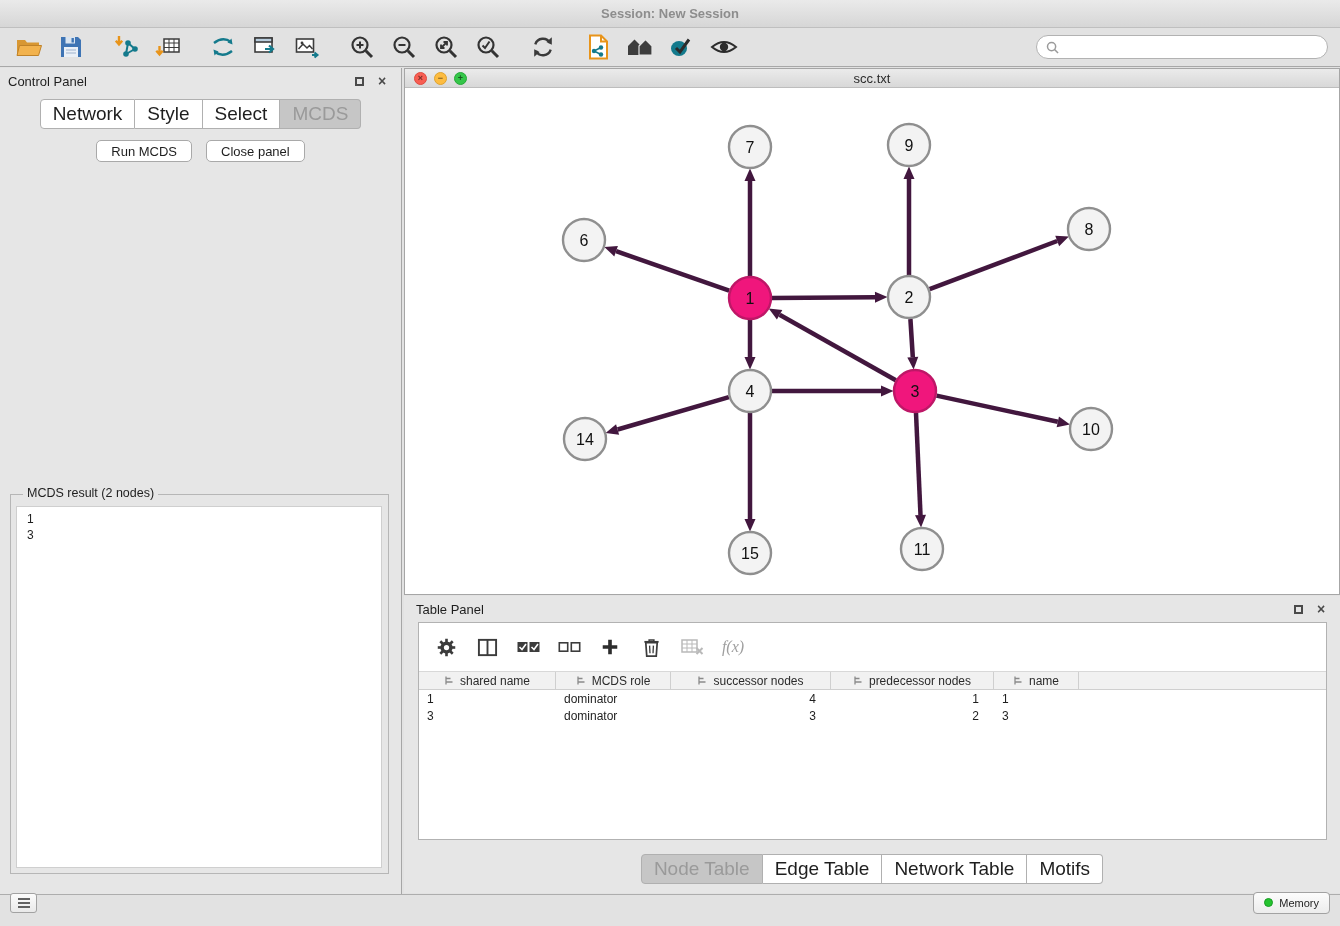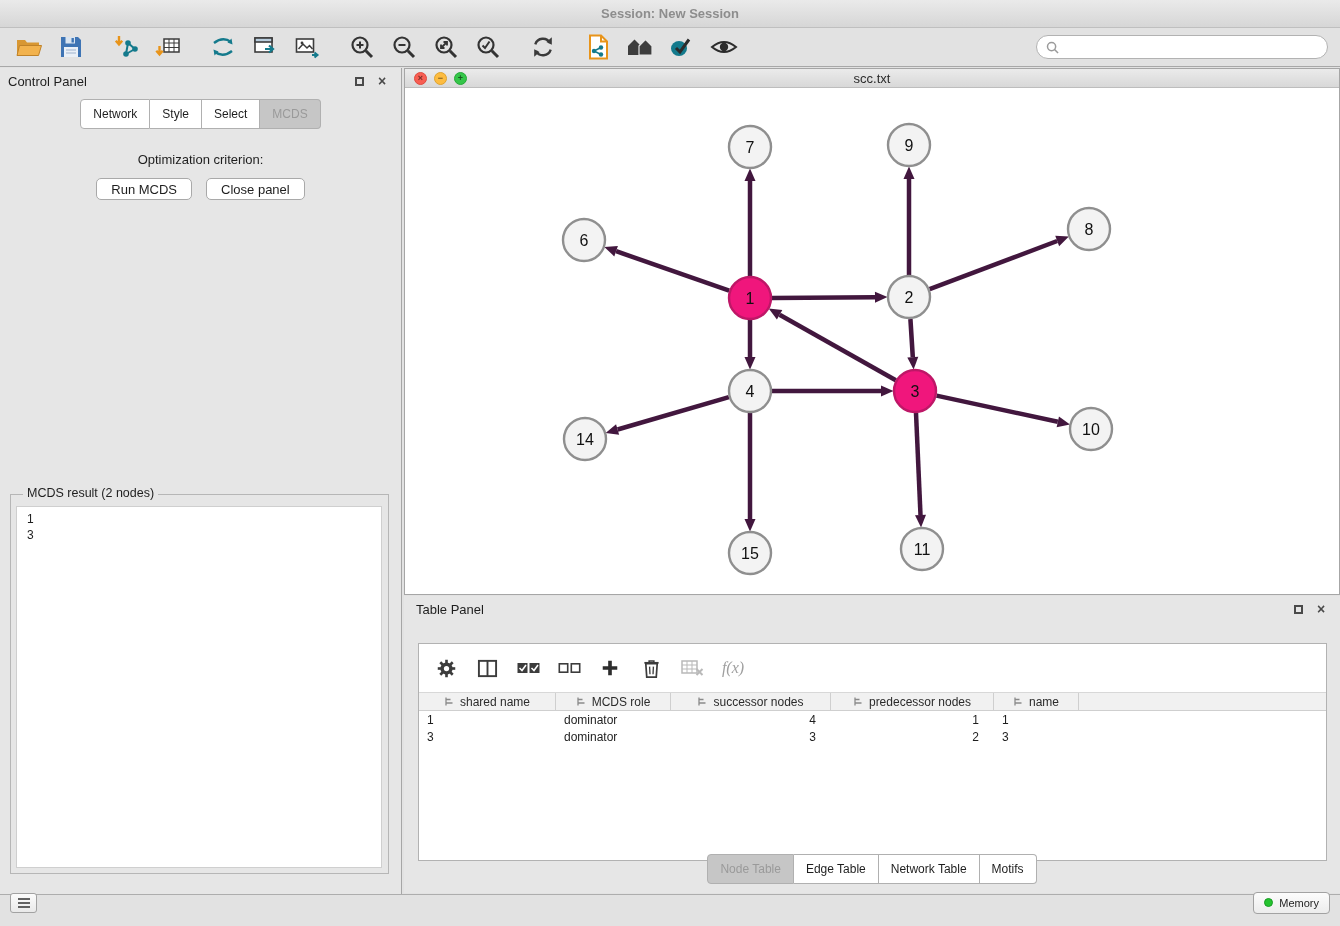--- a/index.html
+++ b/index.html
@@ -15,21 +15,21 @@
   .search-input { flex:1; border:none; outline:none; background:transparent; font-family:inherit; font-size:12px; color:#333; }
 
   .panel-header { display:flex; align-items:center; height:26px; padding:8px 12px; }
   .panel-header .sp { flex:1; }
   .win-btn { margin-left:9px; width:14px; height:14px; display:flex; align-items:center; justify-content:center; color:#4a4a4a; font-size:14px; font-weight:bold; cursor:pointer; }
   .float-box { width:9px; height:9px; border:2px solid #4a4a4a; display:block; }
 
   .control-panel { position:absolute; left:0; top:68px; width:402px; height:826px; background:#e6e6e6; border-right:1px solid #a6a6a6; }
   .control-panel .panel-header { padding:0 12px 0 8px; }
   .seg-tabs { display:flex; justify-content:center; margin-top:5px; }
-  .seg-tab { height:23px; padding:14px 12px; display:flex; align-items:center; background:#fff; border:1px solid #b0b0b0; border-left:none; font-size:12px; cursor:pointer; white-space:nowrap; }
+  .seg-tab { height:23px; padding:14px 12px; display:flex; align-items:center; background:#fff; border:1px solid #b0b0b0; border-left:none; font-size:19px; cursor:pointer; white-space:nowrap; }
   .seg-tab:first-child { border-left:1px solid #b0b0b0; border-radius:4px 0 0 4px; }
   .seg-tab:last-child { border-radius:0 4px 4px 0; }
   .seg-tab.active { background:#c6c6c6; color:#9a9a9a; }
   .opt-label { margin-top:23px; text-align:center; }
   .dropdown { position:relative; width:310px; height:23px; margin:10px auto 0; background:#fff; border:1px solid #a9a9a9; border-radius:5px; display:flex; align-items:center; padding:0 24px 0 10px; cursor:pointer; }
   .dd-arrows { position:absolute; right:6px; top:3px; display:flex; flex-direction:column; font-size:7px; line-height:8px; color:#555; }
   .btn-row { margin-top:11px; display:flex; justify-content:center; gap:14px; }
   .push-btn { height:22px; padding:0 14px; background:#fff; border:1px solid #a9a9a9; border-radius:5px; font-family:inherit; font-size:13px; color:#1e1e1e; cursor:pointer; }
   .result-fieldset { position:absolute; left:10px; right:12px; top:426px; bottom:20px; border:1px solid #b6b6b6; }
   .result-legend { position:absolute; top:-9px; left:12px; background:#e6e6e6; padding:0 4px; font-size:12.5px; }
@@ -37,21 +37,21 @@
 
   .network-window { position:absolute; left:404px; top:68px; width:936px; height:527px; background:#fff; border:1px solid #a6a6a6; }
   .nw-titlebar { position:relative; height:19px; background:linear-gradient(#ebebeb,#d8d8d8); border-bottom:1px solid #bdbdbd; display:flex; align-items:center; justify-content:center; font-size:13px; color:#2b2b2b; }
   .traffic { position:absolute; left:9px; top:3px; display:flex; gap:7px; }
   .light { width:13px; height:13px; border-radius:50%; border:1px solid transparent; display:flex; align-items:center; justify-content:center; font-size:9px; line-height:1; color:rgba(0,0,0,.55); font-weight:bold; cursor:pointer; }
   .net-canvas { position:absolute; left:0; top:19px; width:934px; height:506px; }
   .net-canvas text { font-family:"Liberation Sans",sans-serif; }
 
   .table-panel { position:absolute; left:404px; top:596px; width:936px; height:297px; background:#e6e6e6; }
   .table-panel .panel-header { padding-top:8px; }
-  .table-container { position:absolute; left:14px; top:47px; right:13px; height:218px; background:#fff; border:1px solid #b2b2b2; }
+  .table-container { position:absolute; left:14px; top:26px; right:13px; height:218px; background:#fff; border:1px solid #b2b2b2; }
   .tt-toolbar { height:48px; display:flex; align-items:center; gap:13px; padding:0 13px; }
   .tt-icon { width:28px; height:28px; display:flex; align-items:center; justify-content:center; cursor:pointer; }
   .fx { font-family:"Liberation Serif",serif; font-style:italic; font-size:16px; color:#9f9f9f; }
   .table-header-row { display:flex; height:19px; background:#f1f1f1; border-top:1px solid #d8d8d8; border-bottom:1px solid #cfcfcf; }
   .th { display:flex; align-items:center; justify-content:center; gap:5px; font-size:12px; color:#2b2b2b; border-right:1px solid #cfcfcf; cursor:pointer; }
   .tr { display:flex; height:17px; align-items:center; }
   .td { font-size:12px; padding:0 8px; white-space:nowrap; }
   .td.right { text-align:right; padding-right:15px; }
   .bottom-tabs { position:absolute; left:0; right:0; bottom:9px; display:flex; justify-content:center; }
 
@@ -225,21 +225,20 @@
         <span class="float-box"></span>
       </span>
     <span class="win-btn">×</span>
   </div>
   <div class="seg-tabs">
       <div class="seg-tab">Network</div>
       <div class="seg-tab">Style</div>
       <div class="seg-tab">Select</div>
       <div class="seg-tab active">MCDS</div>
     </div>
-  <div class="opt-label">Optimization criterion:</div>
   <div class="btn-row">
     <button class="push-btn">Run MCDS</button>
     <button class="push-btn">Close panel</button>
   </div>
   <div class="result-fieldset">
     <span class="result-legend">MCDS result (2 nodes)</span>
     <div class="result-inner">
         <div>1</div>
         <div>3</div>
       </div>

